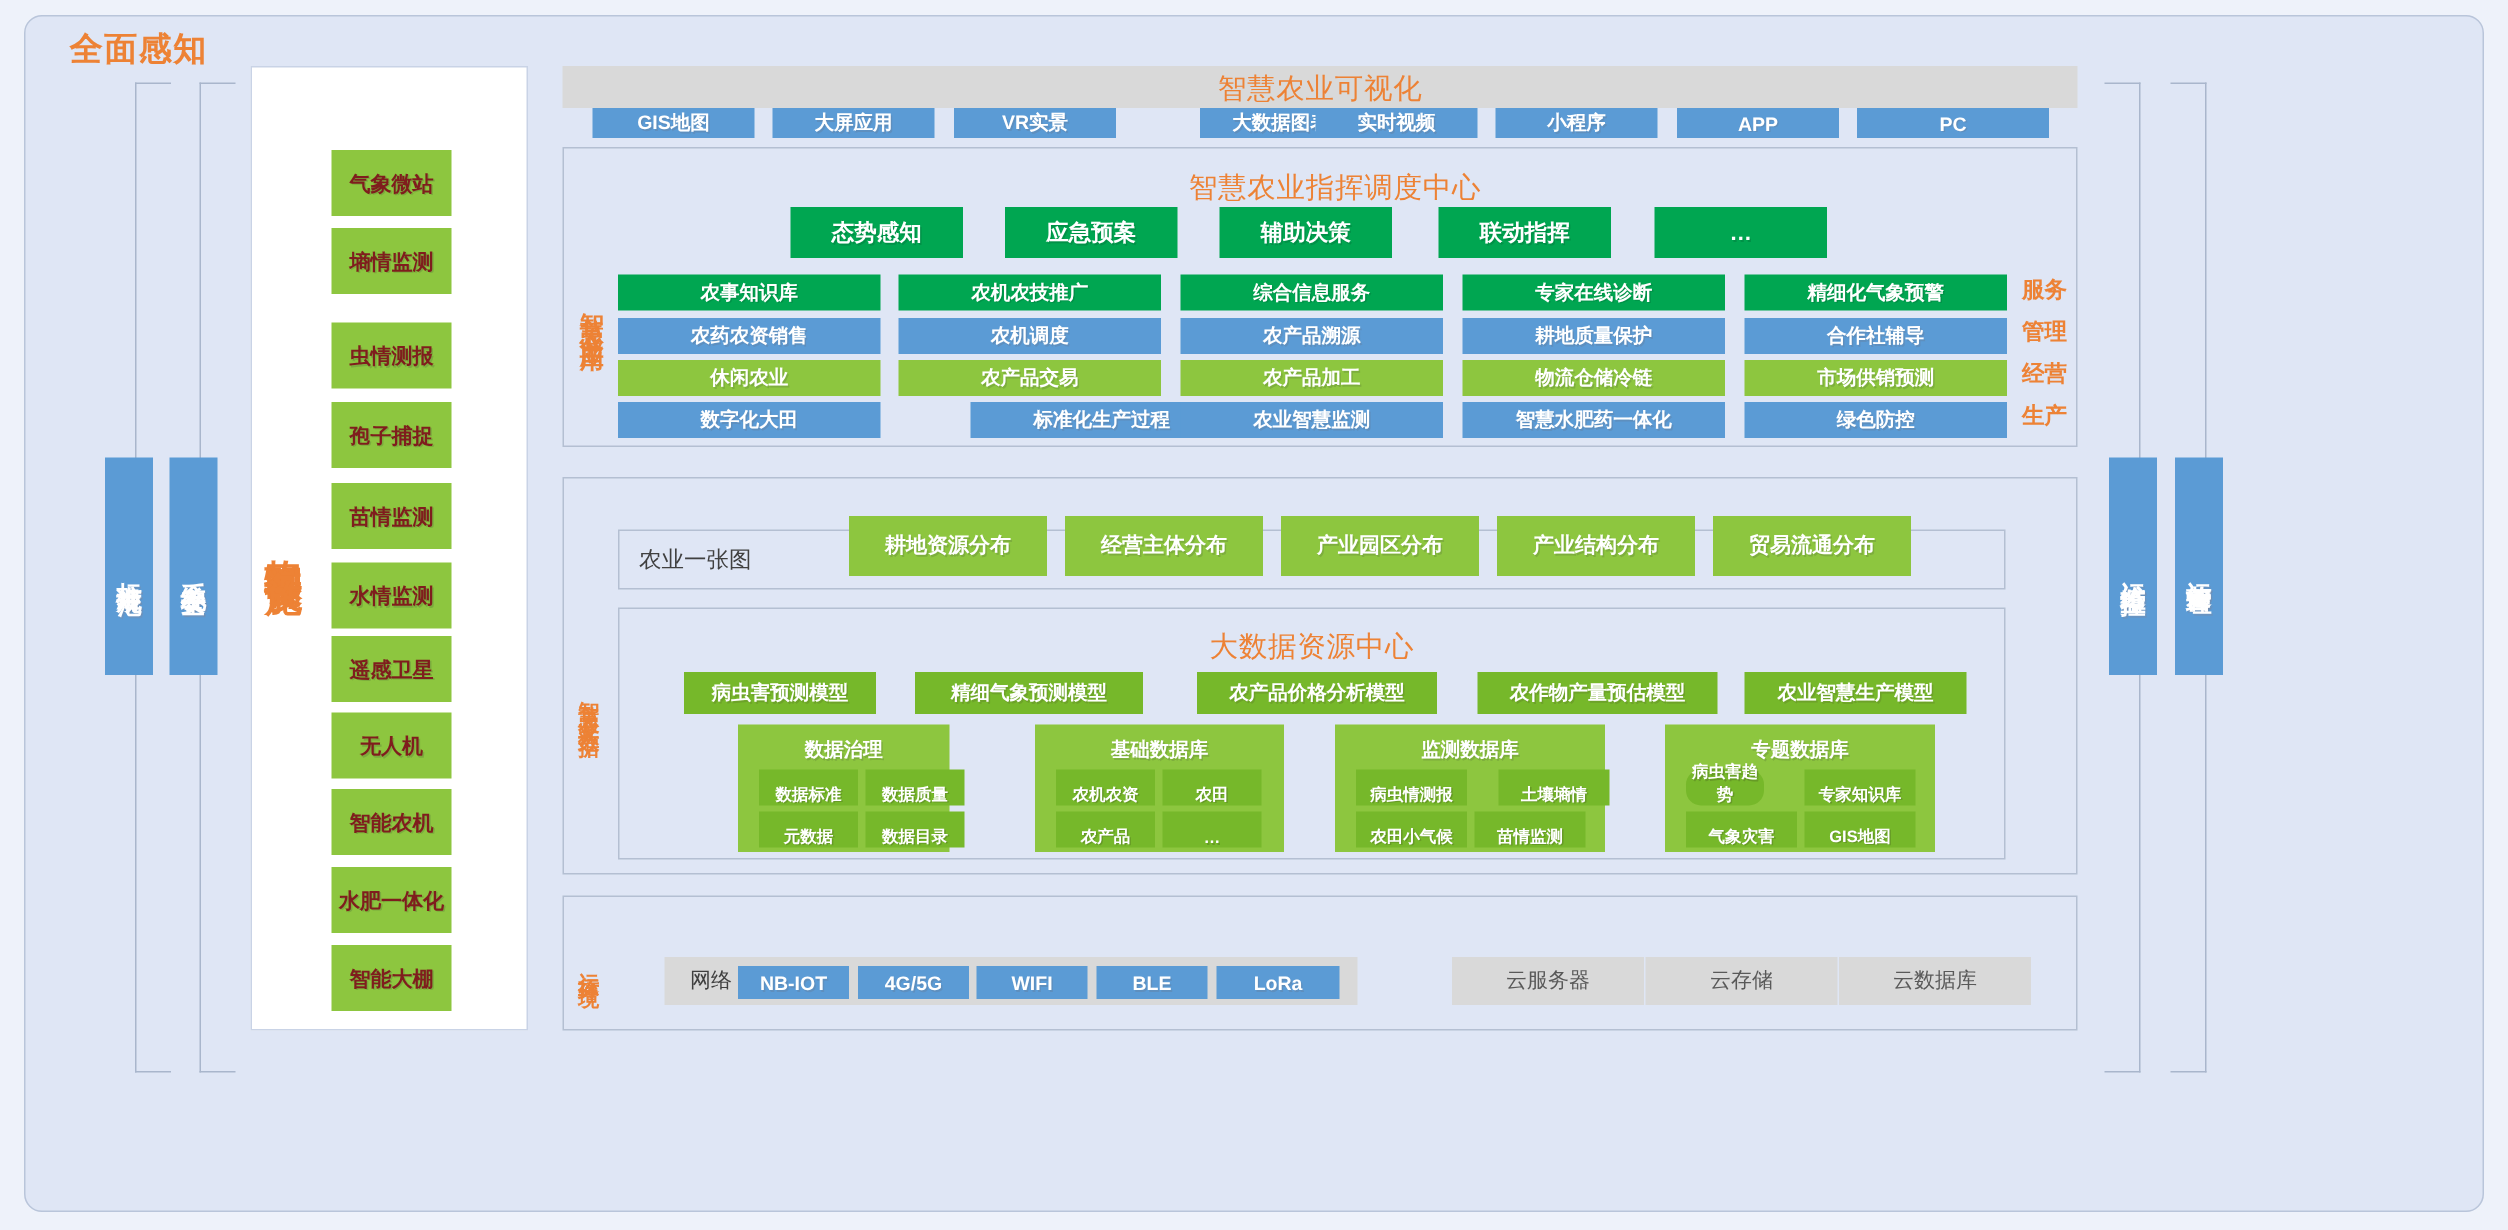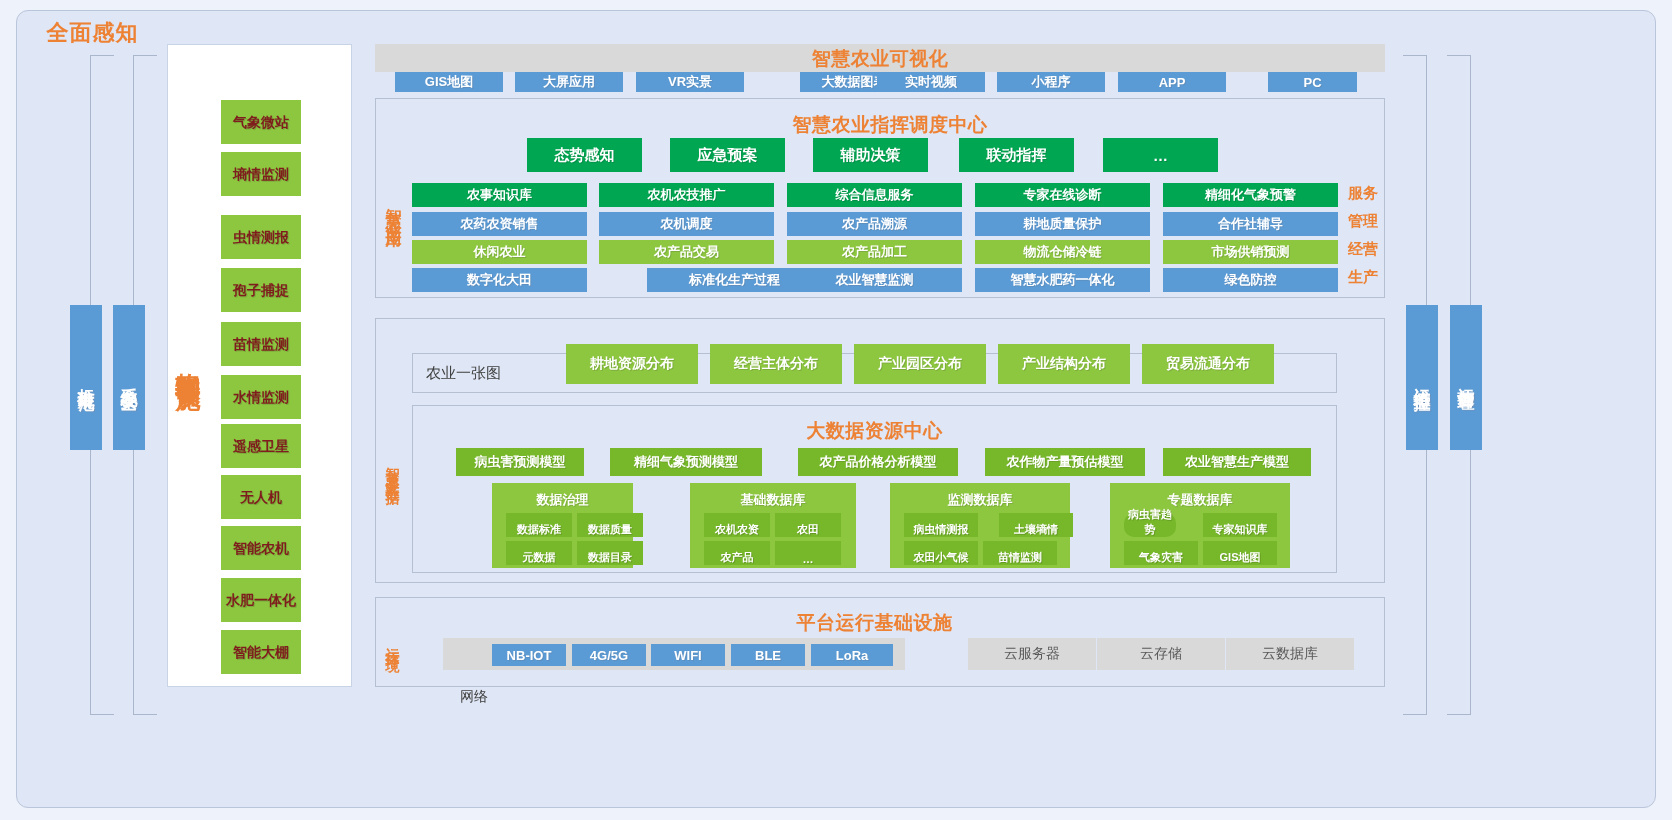--- a/index.html
+++ b/index.html
@@ -88,21 +88,21 @@
   }
   
   .panel {
     position: absolute;
     border: 1px solid #b4bfd2;
     background: transparent;
   }
   .section-title {
     position: absolute;
     color: #ed8235;
-    font-weight: bold;
+    font-weight: normal;
     font-size: 19px;
     text-align: center;
     letter-spacing: .5px;
   }
   .vlabel-orange {
     position: absolute;
     color: #ed8235;
     font-weight: bold;
     font-size: 16px;
     writing-mode: vertical-rl;
@@ -246,21 +246,21 @@
     </div>
 <div class="chip blue" style="left:877px;top:72px;width:108px;height:20px;">
   <span>实时视频</span>
     </div>
 <div class="chip blue" style="left:997px;top:72px;width:108px;height:20px;">
   <span>小程序</span>
     </div>
 <div class="chip blue" style="left:1118px;top:72px;width:108px;height:20px;">
   <span>APP</span>
     </div>
-<div class="chip blue" style="left:1268px;top:72px;width:89px;height:20px;">
+<div class="chip blue" style="left:1238px;top:72px;width:128px;height:20px;">
   <span>PC</span>
     </div>
 
 <div class="panel" style="left:375px;top:98px;width:1010px;height:200px;"></div>
 <div class="vlabel-orange" style="left:382px;top:130px;width:22px;height:160px;">
   <span>智慧农业应用</span>
 </div>
 <div class="section-title" style="left:410px;top:112px;width:960px;font-size:19px;">智慧农业指挥调度中心</div>
 
 <div class="chip green-dark" style="left:527px;top:138px;width:115px;height:34px;font-size:15px;">
@@ -451,24 +451,23 @@
       </div>
   <div class="db-cell" style="left:93px;top:58px;width:74px;height:24px;">
     <span>GIS地图</span>
       </div>
 </div>
 
 <div class="panel" style="left:375px;top:597px;width:1010px;height:90px;"></div>
 <div class="vlabel-orange" style="left:382px;top:612px;width:22px;height:62px;font-size:14px;letter-spacing:3px;">
   <span>运行环境</span>
 </div>
-<div class="section-title" style="left:412px;top:610px;width:925px;">平台运行基础设施</div>
 
 <div class="chip gray" style="left:443px;top:638px;width:462px;height:32px;"></div>
-<div class="chip plain" style="left:448px;top:638px;width:52px;height:32px;font-size:14px;color:#404040;margin-top:43px;">
+<div class="chip plain" style="left:448px;top:638px;width:52px;height:32px;font-size:14px;color:#404040;">
   <span>网络</span>
     </div>
 <div class="chip blue" style="left:492px;top:644px;width:74px;height:22px;font-size:13px;">
   <span>NB-IOT</span>
     </div>
 <div class="chip blue" style="left:572px;top:644px;width:74px;height:22px;font-size:13px;">
   <span>4G/5G</span>
     </div>
 <div class="chip blue" style="left:651px;top:644px;width:74px;height:22px;font-size:13px;">
   <span>WIFI</span>

